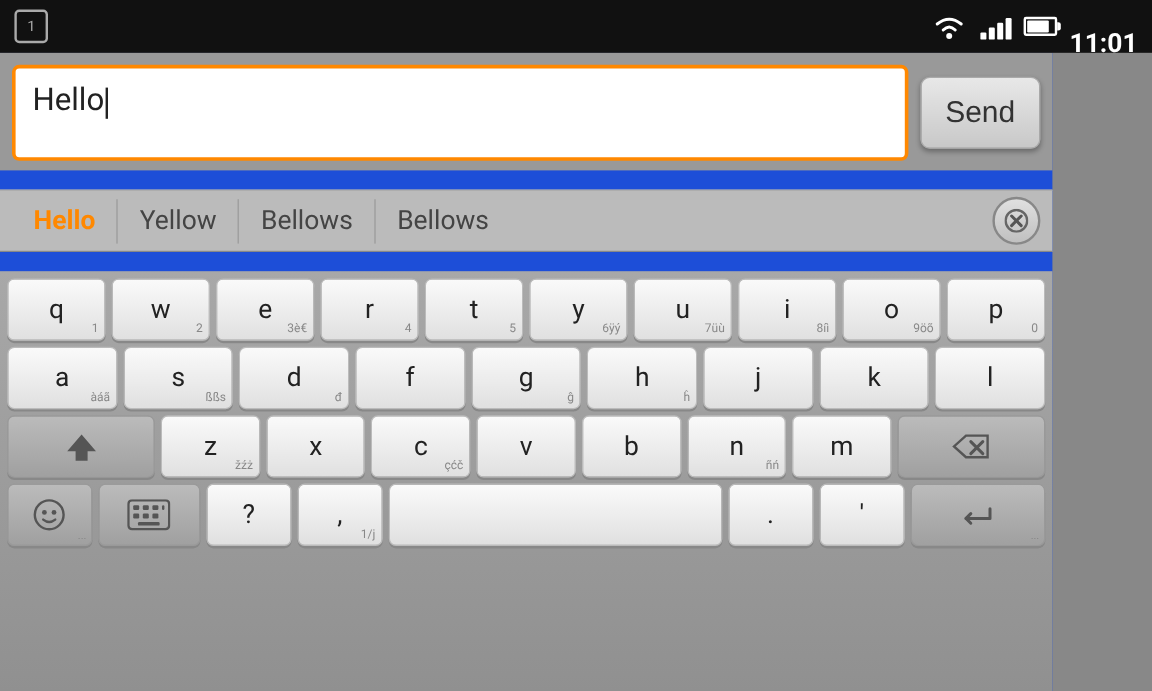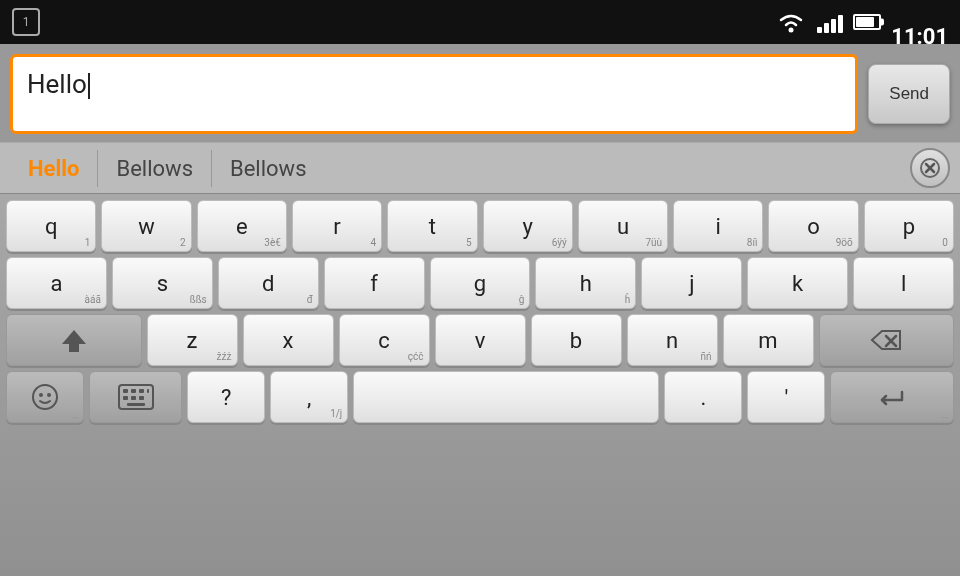--- a/index.html
+++ b/index.html
@@ -88,25 +88,26 @@
     }
     .battery-fill {
       height: 100%;
       width: 80%;
       background: white;
       border-radius: 1px;
     }
 
     
     #main-area {
-      width: 960px;
+      width: 877px;
       height: calc(576px - 44px);
       background: #1d4ed8;
       display: flex;
       flex-direction: column;
+      gap: 16px;
     }
 
     
     #input-row {
       display: flex;
       align-items: stretch;
       padding: 10px 10px 8px 10px;
       gap: 10px;
       background: #999;
     }
@@ -130,21 +131,21 @@
       background: #222;
       vertical-align: text-bottom;
       margin-left: 1px;
     }
 
     #send-button {
       background: linear-gradient(to bottom, #e8e8e8, #c8c8c8);
       border: 1px solid #aaa;
       border-radius: 8px;
       padding: 0 20px;
-      font-size: 17px;
+      font-size: 25px;
       color: #333;
       cursor: pointer;
       min-width: 80px;
       align-self: center;
       height: 60px;
       box-shadow: 0 2px 4px rgba(0,0,0,0.3);
     }
 
     
     #suggestions-bar {
@@ -296,20 +297,21 @@
 
   <div id="input-row">
     <div id="text-input-box">
       <span>Hello</span><span class="cursor"></span>
     </div>
     <button id="send-button">Send</button>
   </div>
 
   <div id="suggestions-bar">
     <span class="suggestion-item active">Hello</span>
+    <span class="suggestion-item">Yellow</span>
     <span class="suggestion-item">Bellows</span>
     <span class="suggestion-item">Bellows</span>
     <div class="suggestion-close">
       <svg width="20" height="20" viewBox="0 0 20 20">
         <circle cx="10" cy="10" r="9" fill="none" stroke="#666" stroke-width="2"></circle>
         <line x1="6" y1="6" x2="14" y2="14" stroke="#555" stroke-width="2.5" stroke-linecap="round"></line>
         <line x1="14" y1="6" x2="6" y2="14" stroke="#555" stroke-width="2.5" stroke-linecap="round"></line>
       </svg>
     </div>
   </div>

